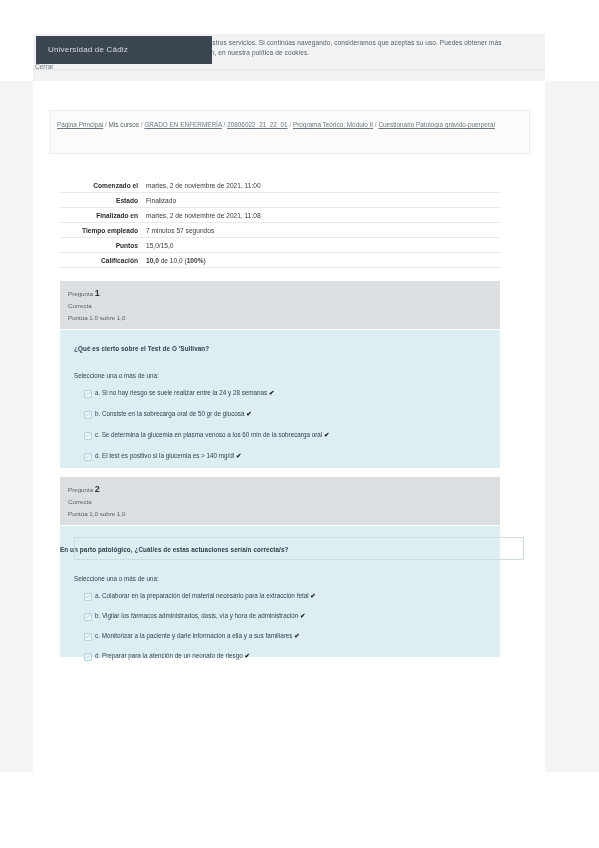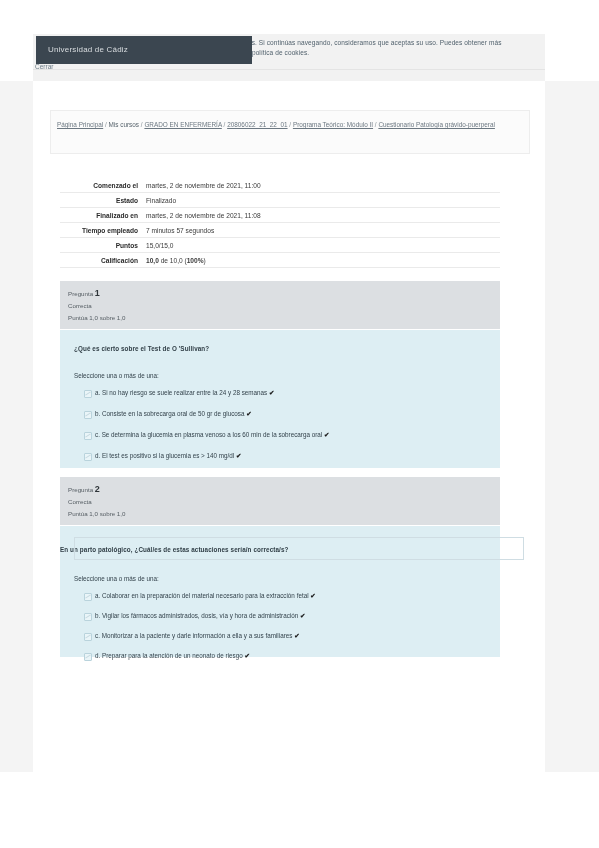--- a/index.html
+++ b/index.html
@@ -24,21 +24,21 @@
   }
   .cookie-close{
     position:absolute;left:2px;top:29px;
     font-size:6.5px;color:#6a7a85;text-decoration:underline;
   }
   .banner-strip{
     position:absolute;left:33px;top:69px;width:512px;height:12px;
     background:#f2f2f2;border-top:1px solid #e4e4e4;
   }
   .logo-box{
-    position:absolute;left:36px;top:36px;width:216px;height:28px;
+    position:absolute;left:36px;top:36px;width:176px;height:28px;
     background:#3b4650;
   }
   .logo-text{
     position:absolute;left:12px;top:9px;
     color:#d9dde0;font-size:8px;letter-spacing:.2px;
     white-space:nowrap;
   }
   
   .page-bg{
     position:absolute;left:0;top:81px;width:599px;height:691px;

